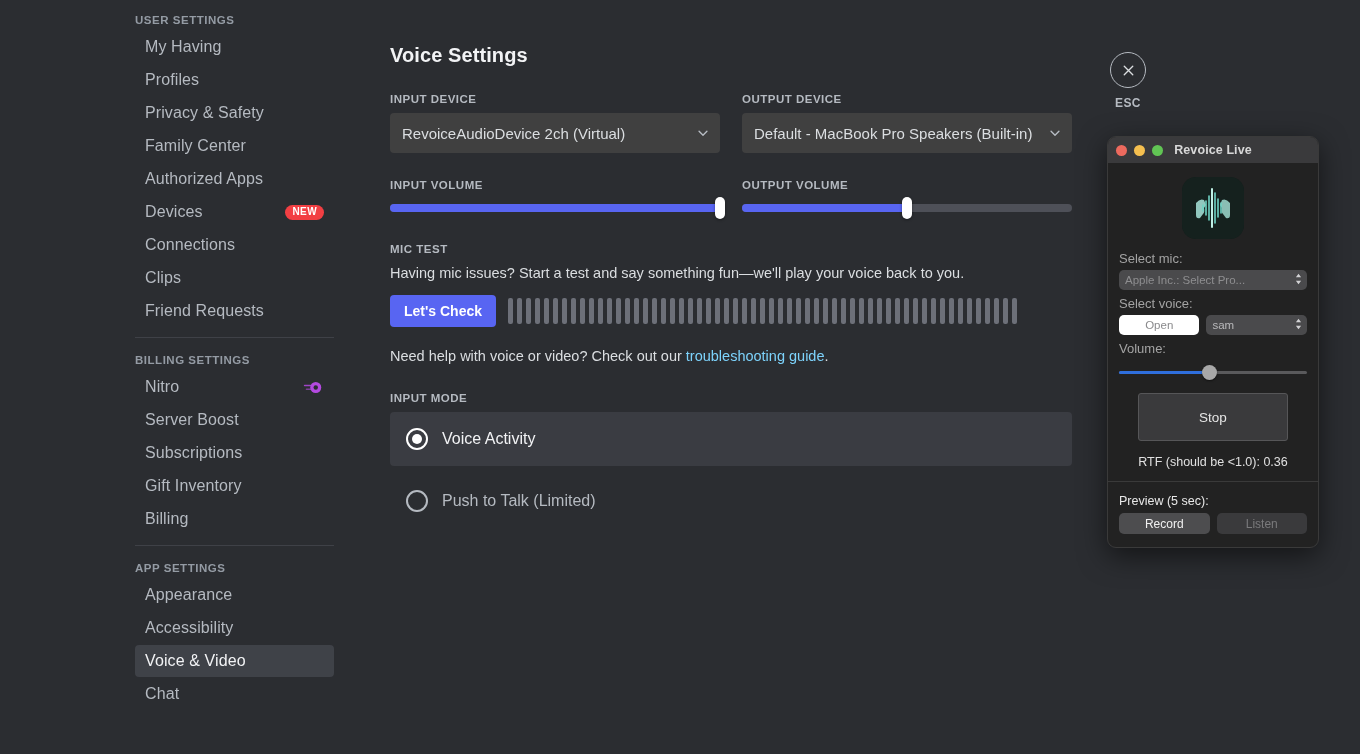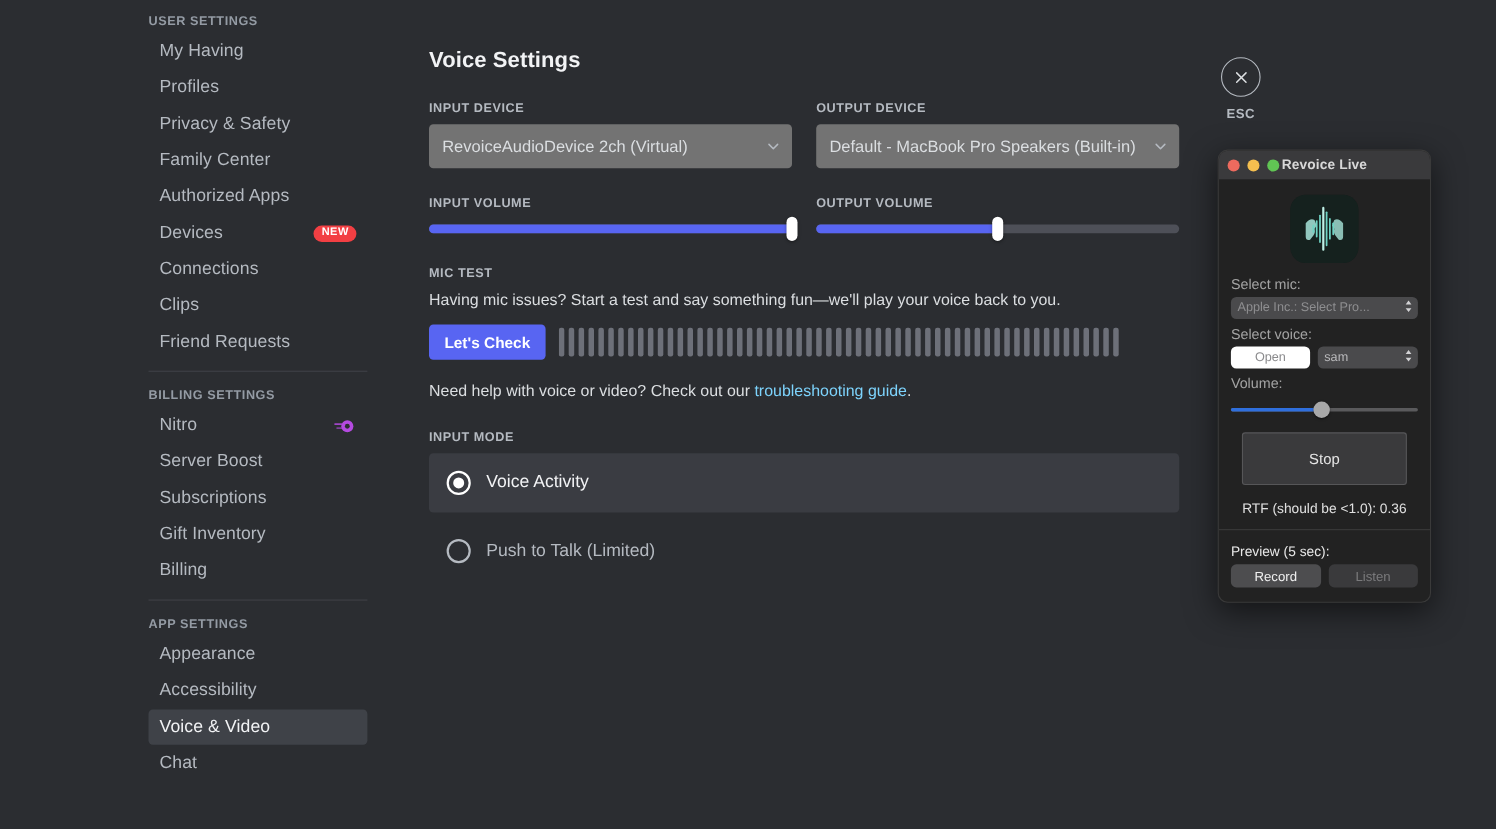--- a/index.html
+++ b/index.html
@@ -51,21 +51,21 @@
   .page-title { font-size: 20px; font-weight: bold; color: #f2f3f5; letter-spacing: .1px; }
   .field-label {
     font-size: 11.5px; font-weight: bold; letter-spacing: .5px;
     color: #b5bac1; text-transform: uppercase;
     margin-bottom: 8px;
   }
   .row2 { display: flex; gap: 22px; margin-top: 26px; }
   .col { width: 330px; }
   .select-box {
     position: relative;
-    height: 40px; background: #737373; border-radius: 4px;
+    height: 40px; background: #404040; border-radius: 4px;
     display: flex; align-items: center;
     padding: 0 20px 0 12px;
     color: #dbdee1; font-size: 15px;
     white-space: nowrap; overflow: hidden;
     cursor: pointer;
   }
   .select-box .chev {
     position: absolute; right: 10px; top: 50%; transform: translateY(-50%);
     width: 14px; height: 14px;
   }
@@ -122,21 +122,21 @@
     cursor: pointer;
   }
   .esc-circle {
     width: 36px; height: 36px; border-radius: 50%;
     border: 1.5px solid #b5bac1; display: flex; align-items: center; justify-content: center;
   }
   .esc-label { font-size: 12px; font-weight: bold; color: #b5bac1; letter-spacing: .4px; }
 
   
   .revoice {
-    position: absolute; left: 1107px; top: 136px; width: 194px;
+    position: absolute; left: 1107px; top: 136px; width: 212px;
     background: #222222; border: 1px solid #3a3a3a; border-radius: 9px;
     overflow: hidden;
     box-shadow: 0 8px 28px rgba(0,0,0,.55);
     font-family: "Liberation Sans", sans-serif;
   }
   .rv-titlebar {
     height: 26px; background: #3a3a3c; display: flex; align-items: center;
     padding: 0 8px; gap: 7px; position: relative;
   }
   .tl { width: 11px; height: 11px; border-radius: 50%; }

